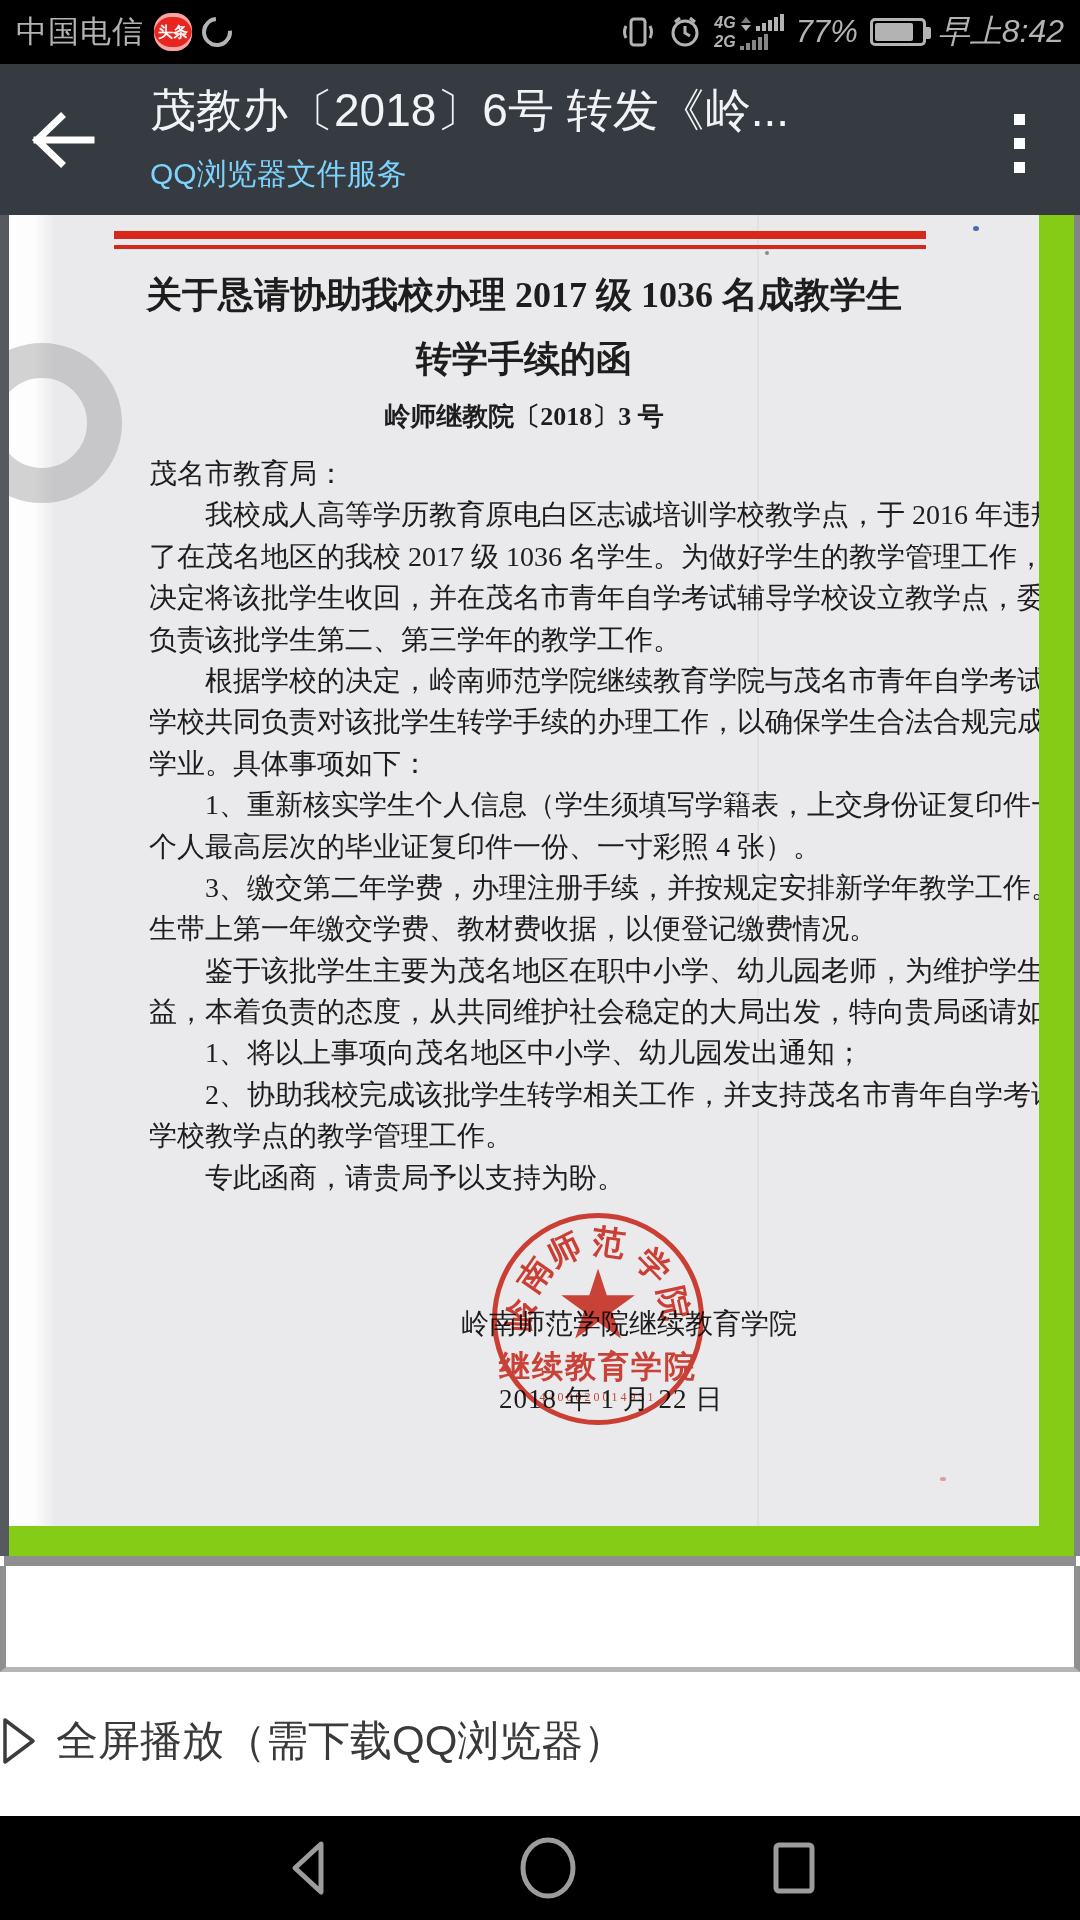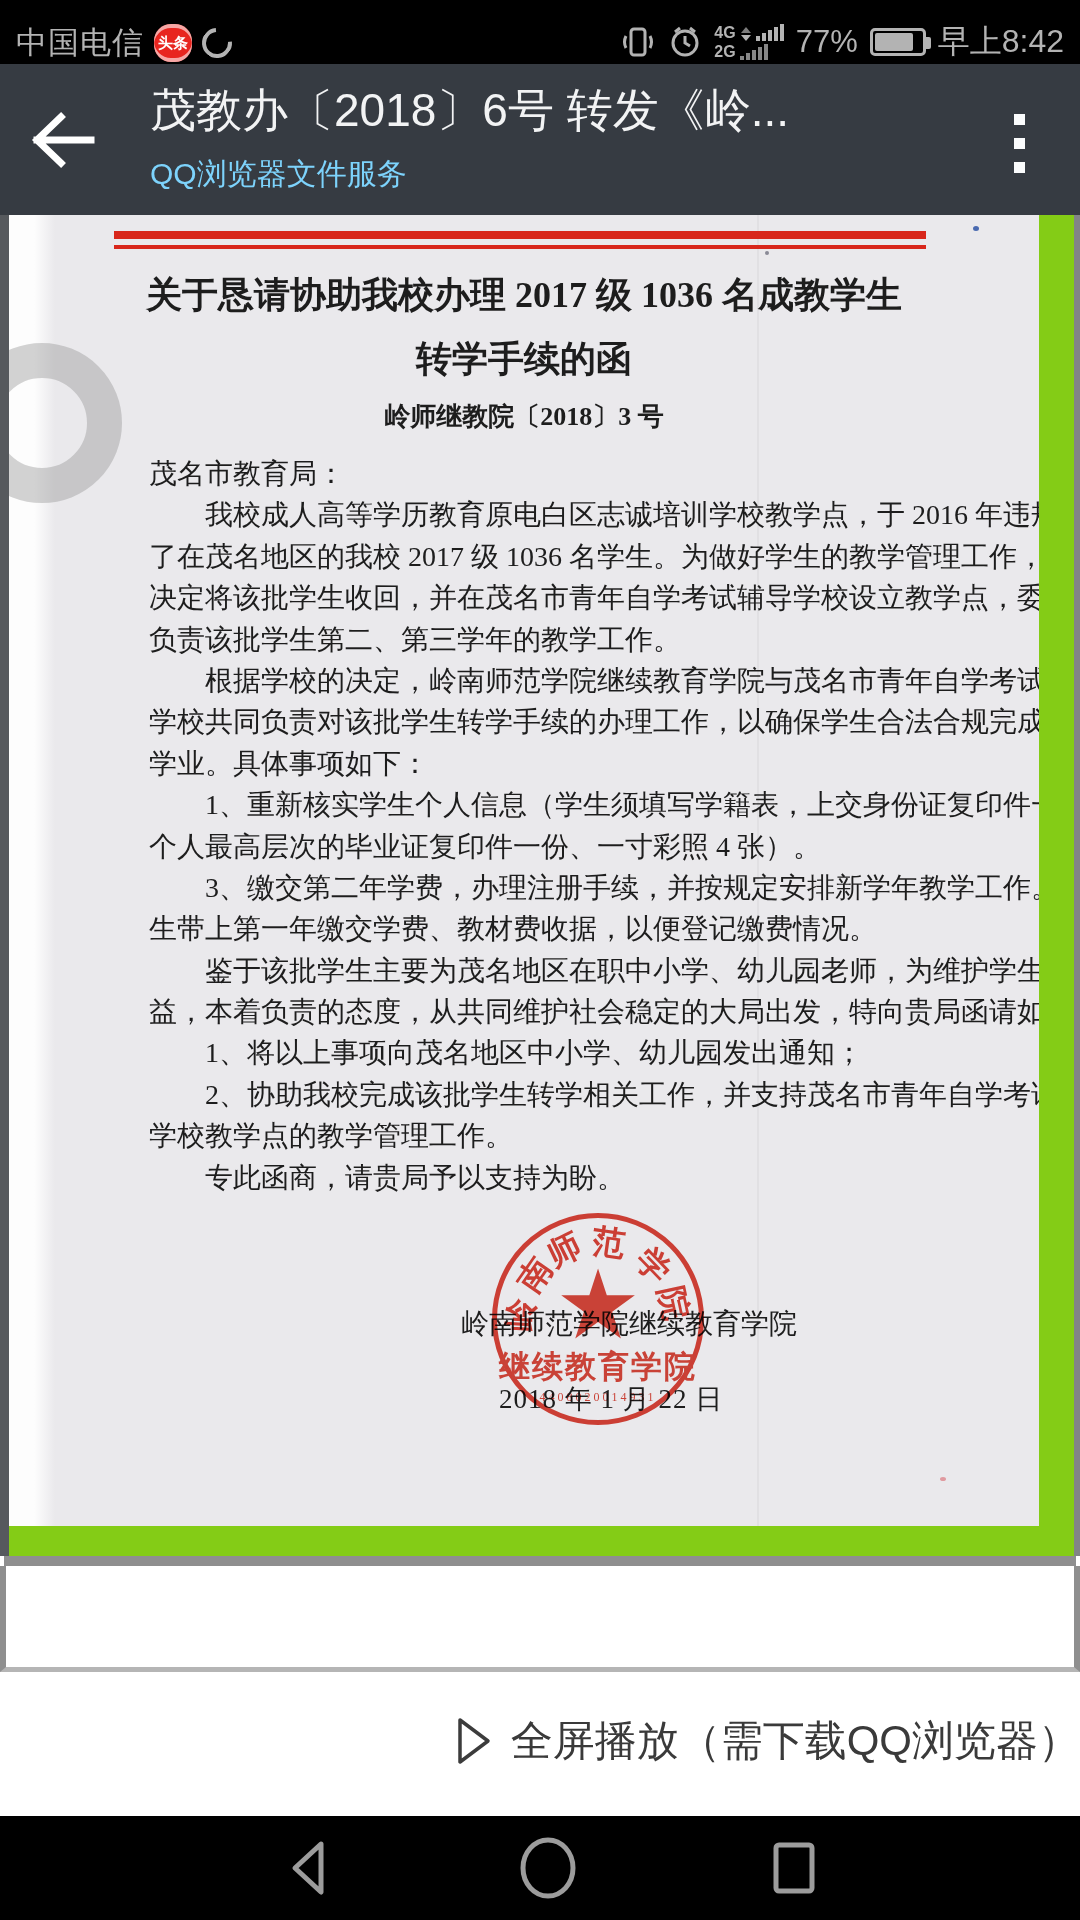--- a/index.html
+++ b/index.html
@@ -1,30 +1,30 @@
 <!DOCTYPE html>
 <html><head>
 <meta charset="utf-8">
 <style>
   html,body { margin:0; padding:0; background:#000; }
   .screen { position:relative; width:1080px; height:1920px; overflow:hidden; background:#fff;
             font-family:"Liberation Sans",sans-serif; }
 
   
   .status-bar { position:absolute; top:0; left:0; width:1080px; height:64px; background:#000;
-                display:flex; align-items:flex-end; justify-content:space-between;
+                display:flex; align-items:center; justify-content:space-between;
                 padding:0 16px; box-sizing:border-box; color:#b3b3b3; }
   .sb-left { display:flex; align-items:center; gap:10px; }
   .carrier { font-size:31px; letter-spacing:1px; }
   .toutiao { width:38px; height:38px; background:#e8251f; border-radius:17px; color:#fff;
              font-size:15px; font-weight:bold; display:flex; align-items:center; justify-content:center;
              box-shadow: inset 0 4px 0 rgba(255,255,255,.6), inset 0 -4px 0 rgba(255,255,255,.6); }
   .loader { width:30px; height:30px; border:4px solid #b3b3b3; border-top-color:transparent;
             border-radius:50%; transform:rotate(40deg); box-sizing:border-box; }
-  .sb-right { display:flex; align-items:center; gap:12px; }
+  .sb-right { display:flex; align-items:center; gap:12px;font-style:italic; }
   .signal { display:flex; flex-direction:column; gap:3px; }
   .sig-row { display:flex; align-items:flex-end; gap:4px; }
   .sig-label { font-size:16px; font-weight:bold; line-height:1; }
   .bars { display:flex; align-items:flex-end; gap:2px; }
   .bar { width:4px; background:#b3b3b3; }
   .arrows { display:flex; flex-direction:column; gap:2px; margin:0 1px; }
   .tri-up { width:0; height:0; border-left:5px solid transparent; border-right:5px solid transparent;
             border-bottom:6px solid #7d7d7d; }
   .tri-down { width:0; height:0; border-left:5px solid transparent; border-right:5px solid transparent;
               border-top:6px solid #b3b3b3; }
@@ -93,21 +93,21 @@
   .speck1 { left:964px; top:11px; width:6px; height:5px; background:#4a6ab0; }
   .speck2 { left:756px; top:36px; width:4px; height:4px; background:#8a8a96; }
   .speck3 { left:931px; top:1262px; width:6px; height:4px; background:#e09aa0; }
 
   
   .sep-bar { position:absolute; top:1556px; left:4px; width:1072px; height:10px; background:#8f8f8f; }
   .next-page { position:absolute; top:1566px; left:0; width:1080px; height:106px; background:#fff;
                box-sizing:border-box; border-left:6px solid #8f8f8f; border-right:6px solid #8f8f8f;
                border-bottom:5px solid #b5b5b5; }
   .play-row { position:absolute; top:1706px; left:0; width:1080px; height:70px; cursor:pointer;
-              display:flex; align-items:center; justify-content:flex-end; gap:18px; color:#3a3a3a; }
+              display:flex; align-items:center; justify-content:flex-start; gap:18px; color:#3a3a3a; }
   .play-label { font-size:42px; }
 
   .nav-bar { position:absolute; top:1816px; left:0; width:1080px; height:104px; background:#000; }
   .nav-btn { position:absolute; top:0; width:100px; height:104px; display:flex;
              align-items:center; justify-content:center; cursor:pointer; }
   .nav-back { left:258px; } .nav-home { left:498px; } .nav-recents { left:744px; }
 </style>
 </head>
 <body>
 

